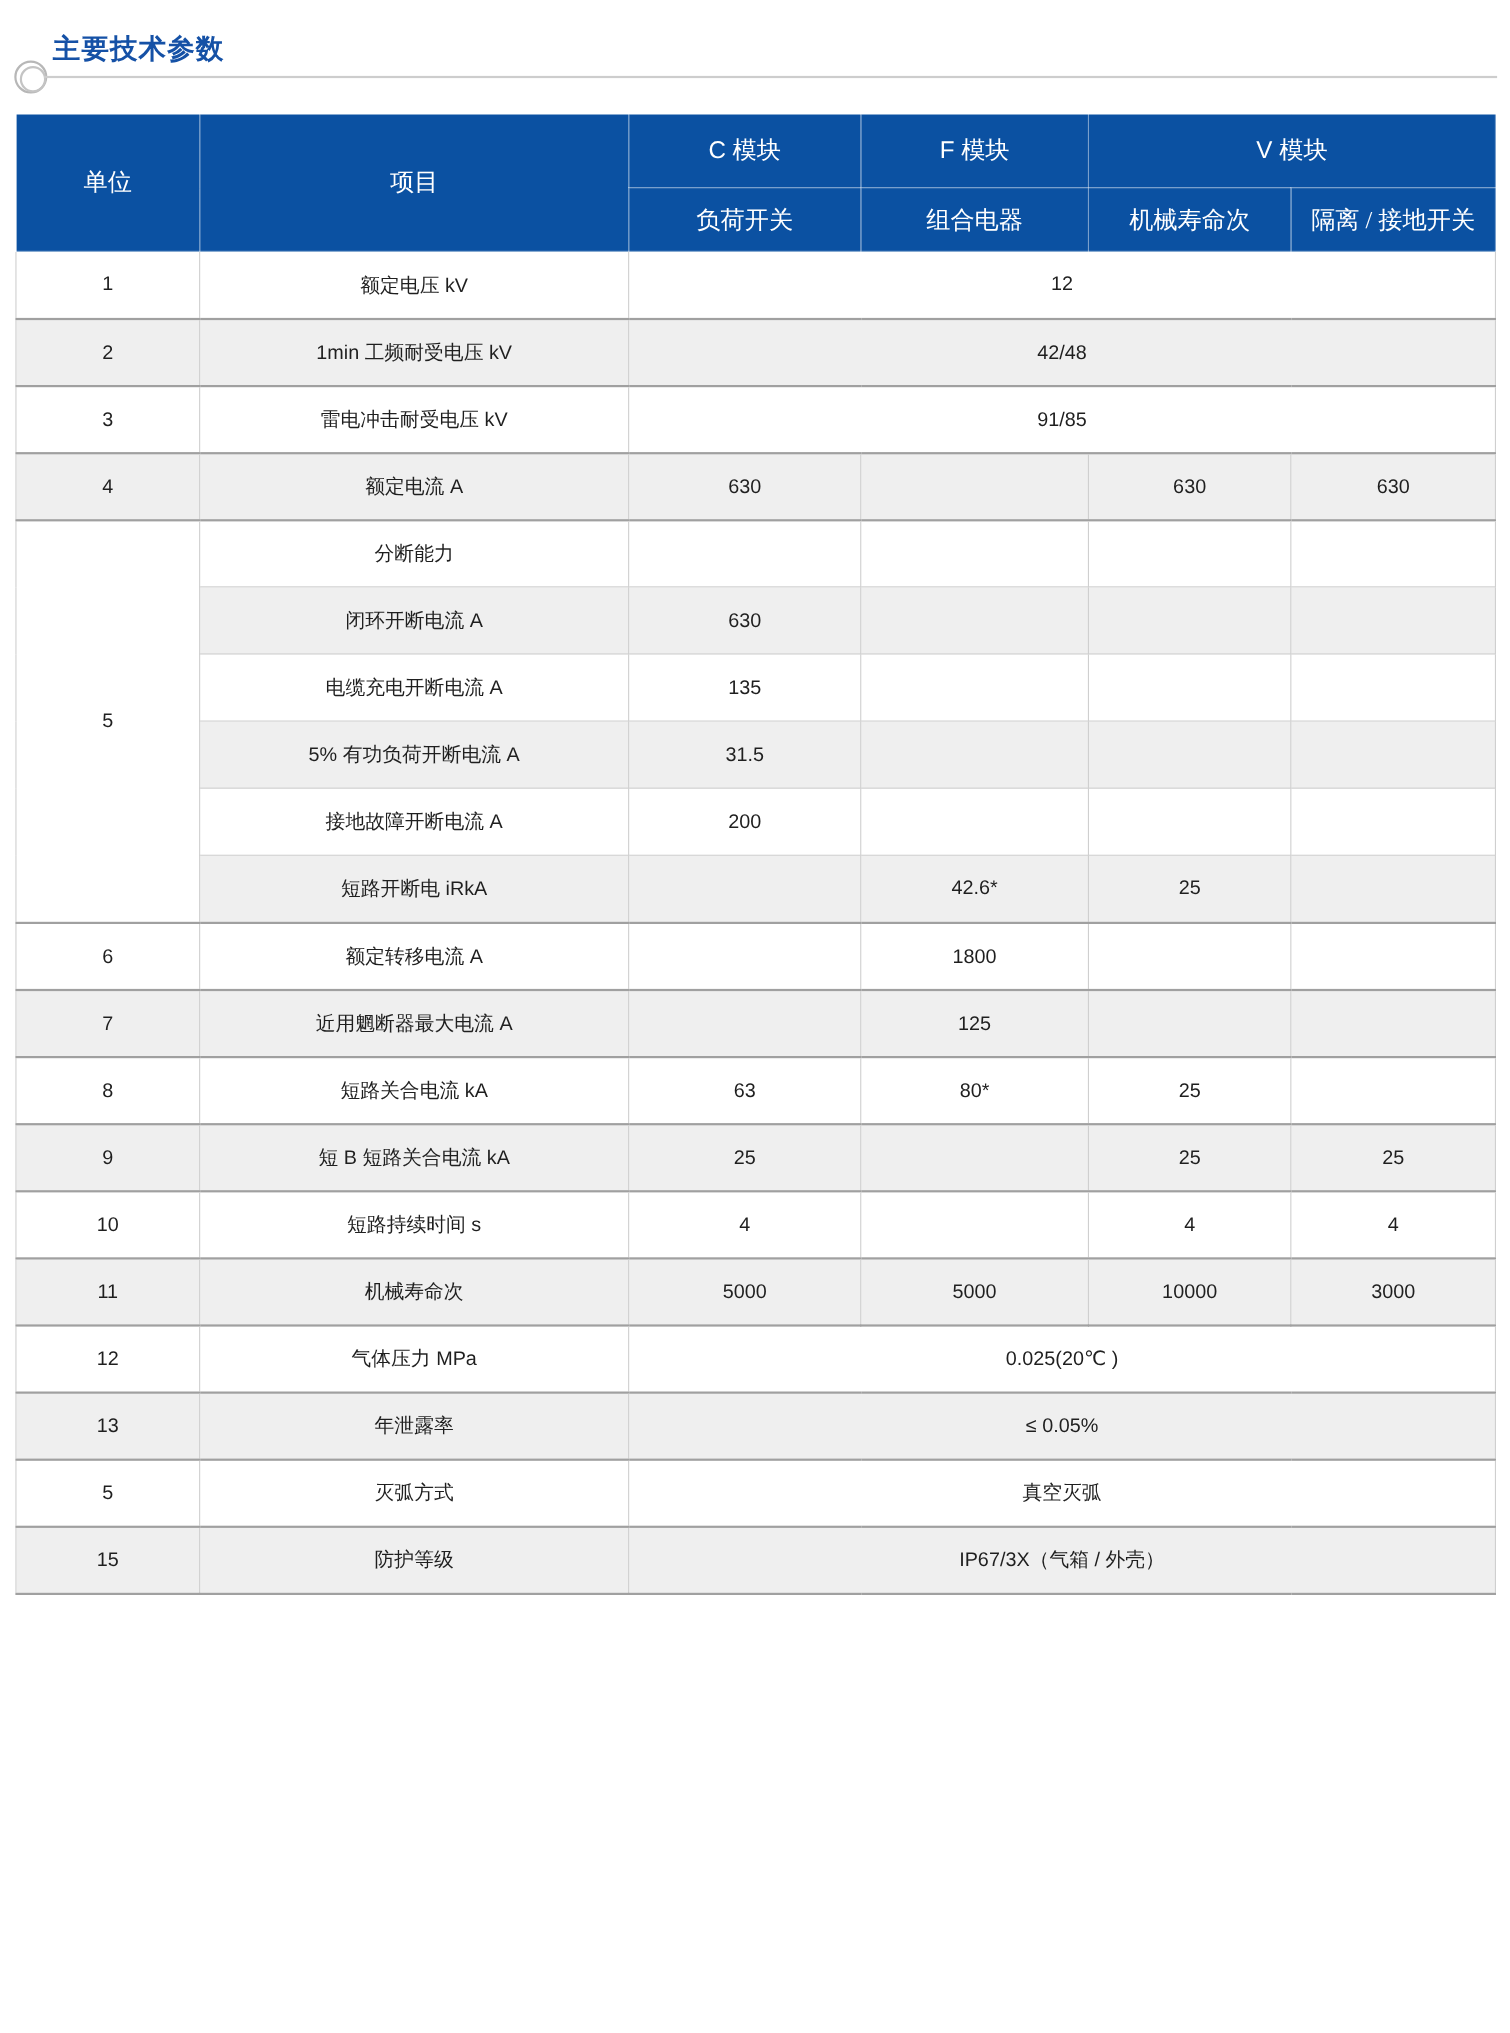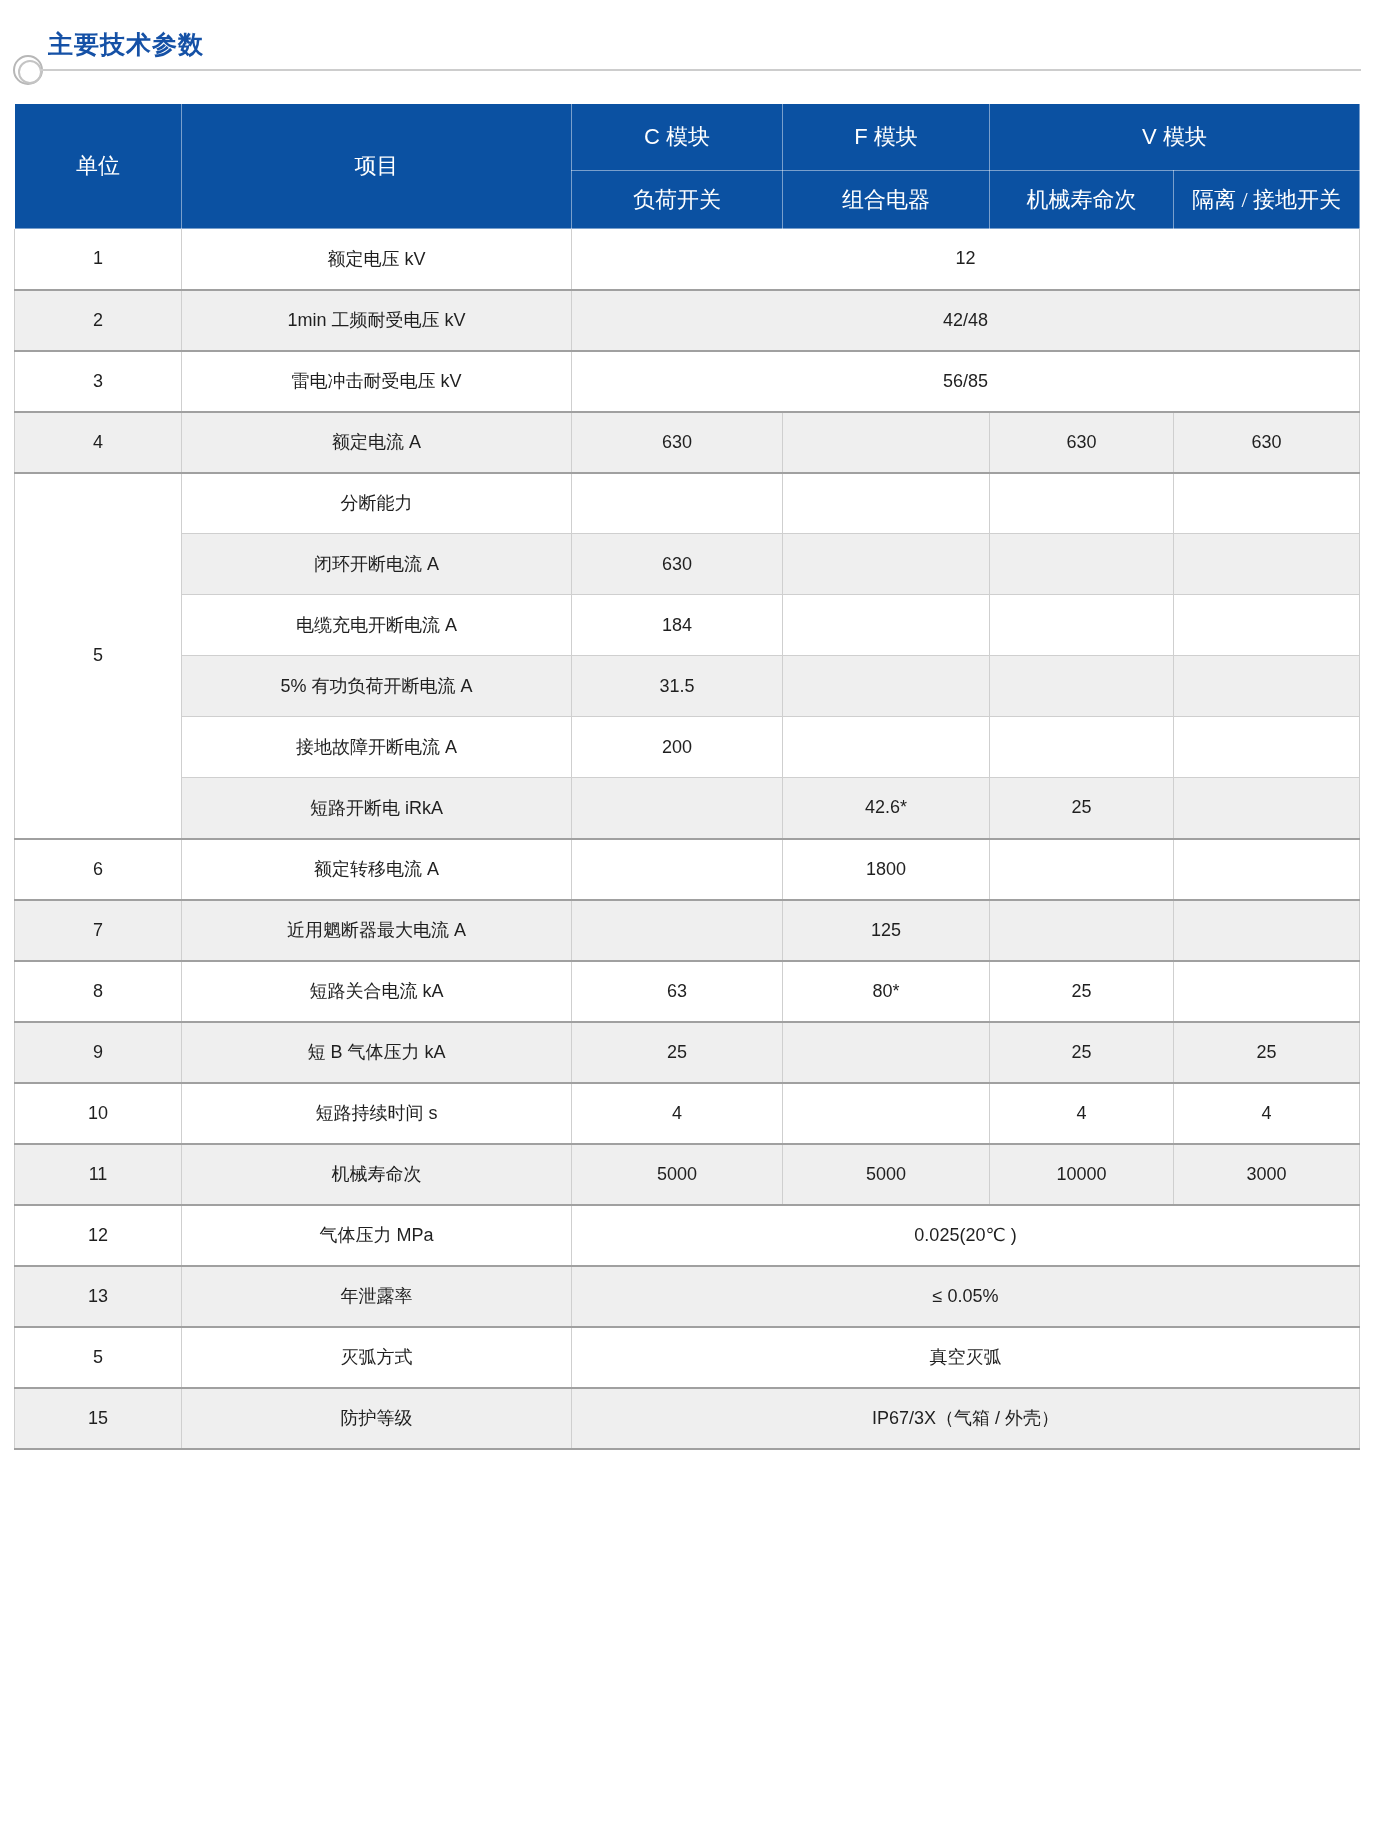--- a/index.html
+++ b/index.html
@@ -71,21 +71,21 @@
           <td colspan="4">12</td>
         </tr>
         <tr class="alt gtop">
           <td>2</td>
           <td>1min 工频耐受电压 kV</td>
           <td colspan="4">42/48</td>
         </tr>
         <tr class="gtop">
           <td>3</td>
           <td>雷电冲击耐受电压 kV</td>
-          <td colspan="4">56/85</td>
+          <td colspan="4">91/85</td>
         </tr>
         <tr class="alt gtop">
           <td>4</td>
           <td>额定电流 A</td>
           <td>630</td>
           <td></td>
           <td>630</td>
           <td>630</td>
         </tr>
         <tr class="gtop">
@@ -98,21 +98,21 @@
         </tr>
         <tr class="alt">
           <td>闭环开断电流 A</td>
           <td>630</td>
           <td></td>
           <td></td>
           <td></td>
         </tr>
         <tr>
           <td>电缆充电开断电流 A</td>
-          <td>184</td>
+          <td>135</td>
           <td></td>
           <td></td>
           <td></td>
         </tr>
         <tr class="alt">
           <td>5% 有功负荷开断电流 A</td>
           <td>31.5</td>
           <td></td>
           <td></td>
           <td></td>
@@ -150,21 +150,21 @@
         <tr class="gtop">
           <td>8</td>
           <td>短路关合电流 kA</td>
           <td>63</td>
           <td>80*</td>
           <td>25</td>
           <td></td>
         </tr>
         <tr class="alt gtop">
           <td>9</td>
-          <td>短 B 气体压力 kA</td>
+          <td>短 B 短路关合电流 kA</td>
           <td>25</td>
           <td></td>
           <td>25</td>
           <td>25</td>
         </tr>
         <tr class="gtop">
           <td>10</td>
           <td>短路持续时间 s</td>
           <td>4</td>
           <td></td>

